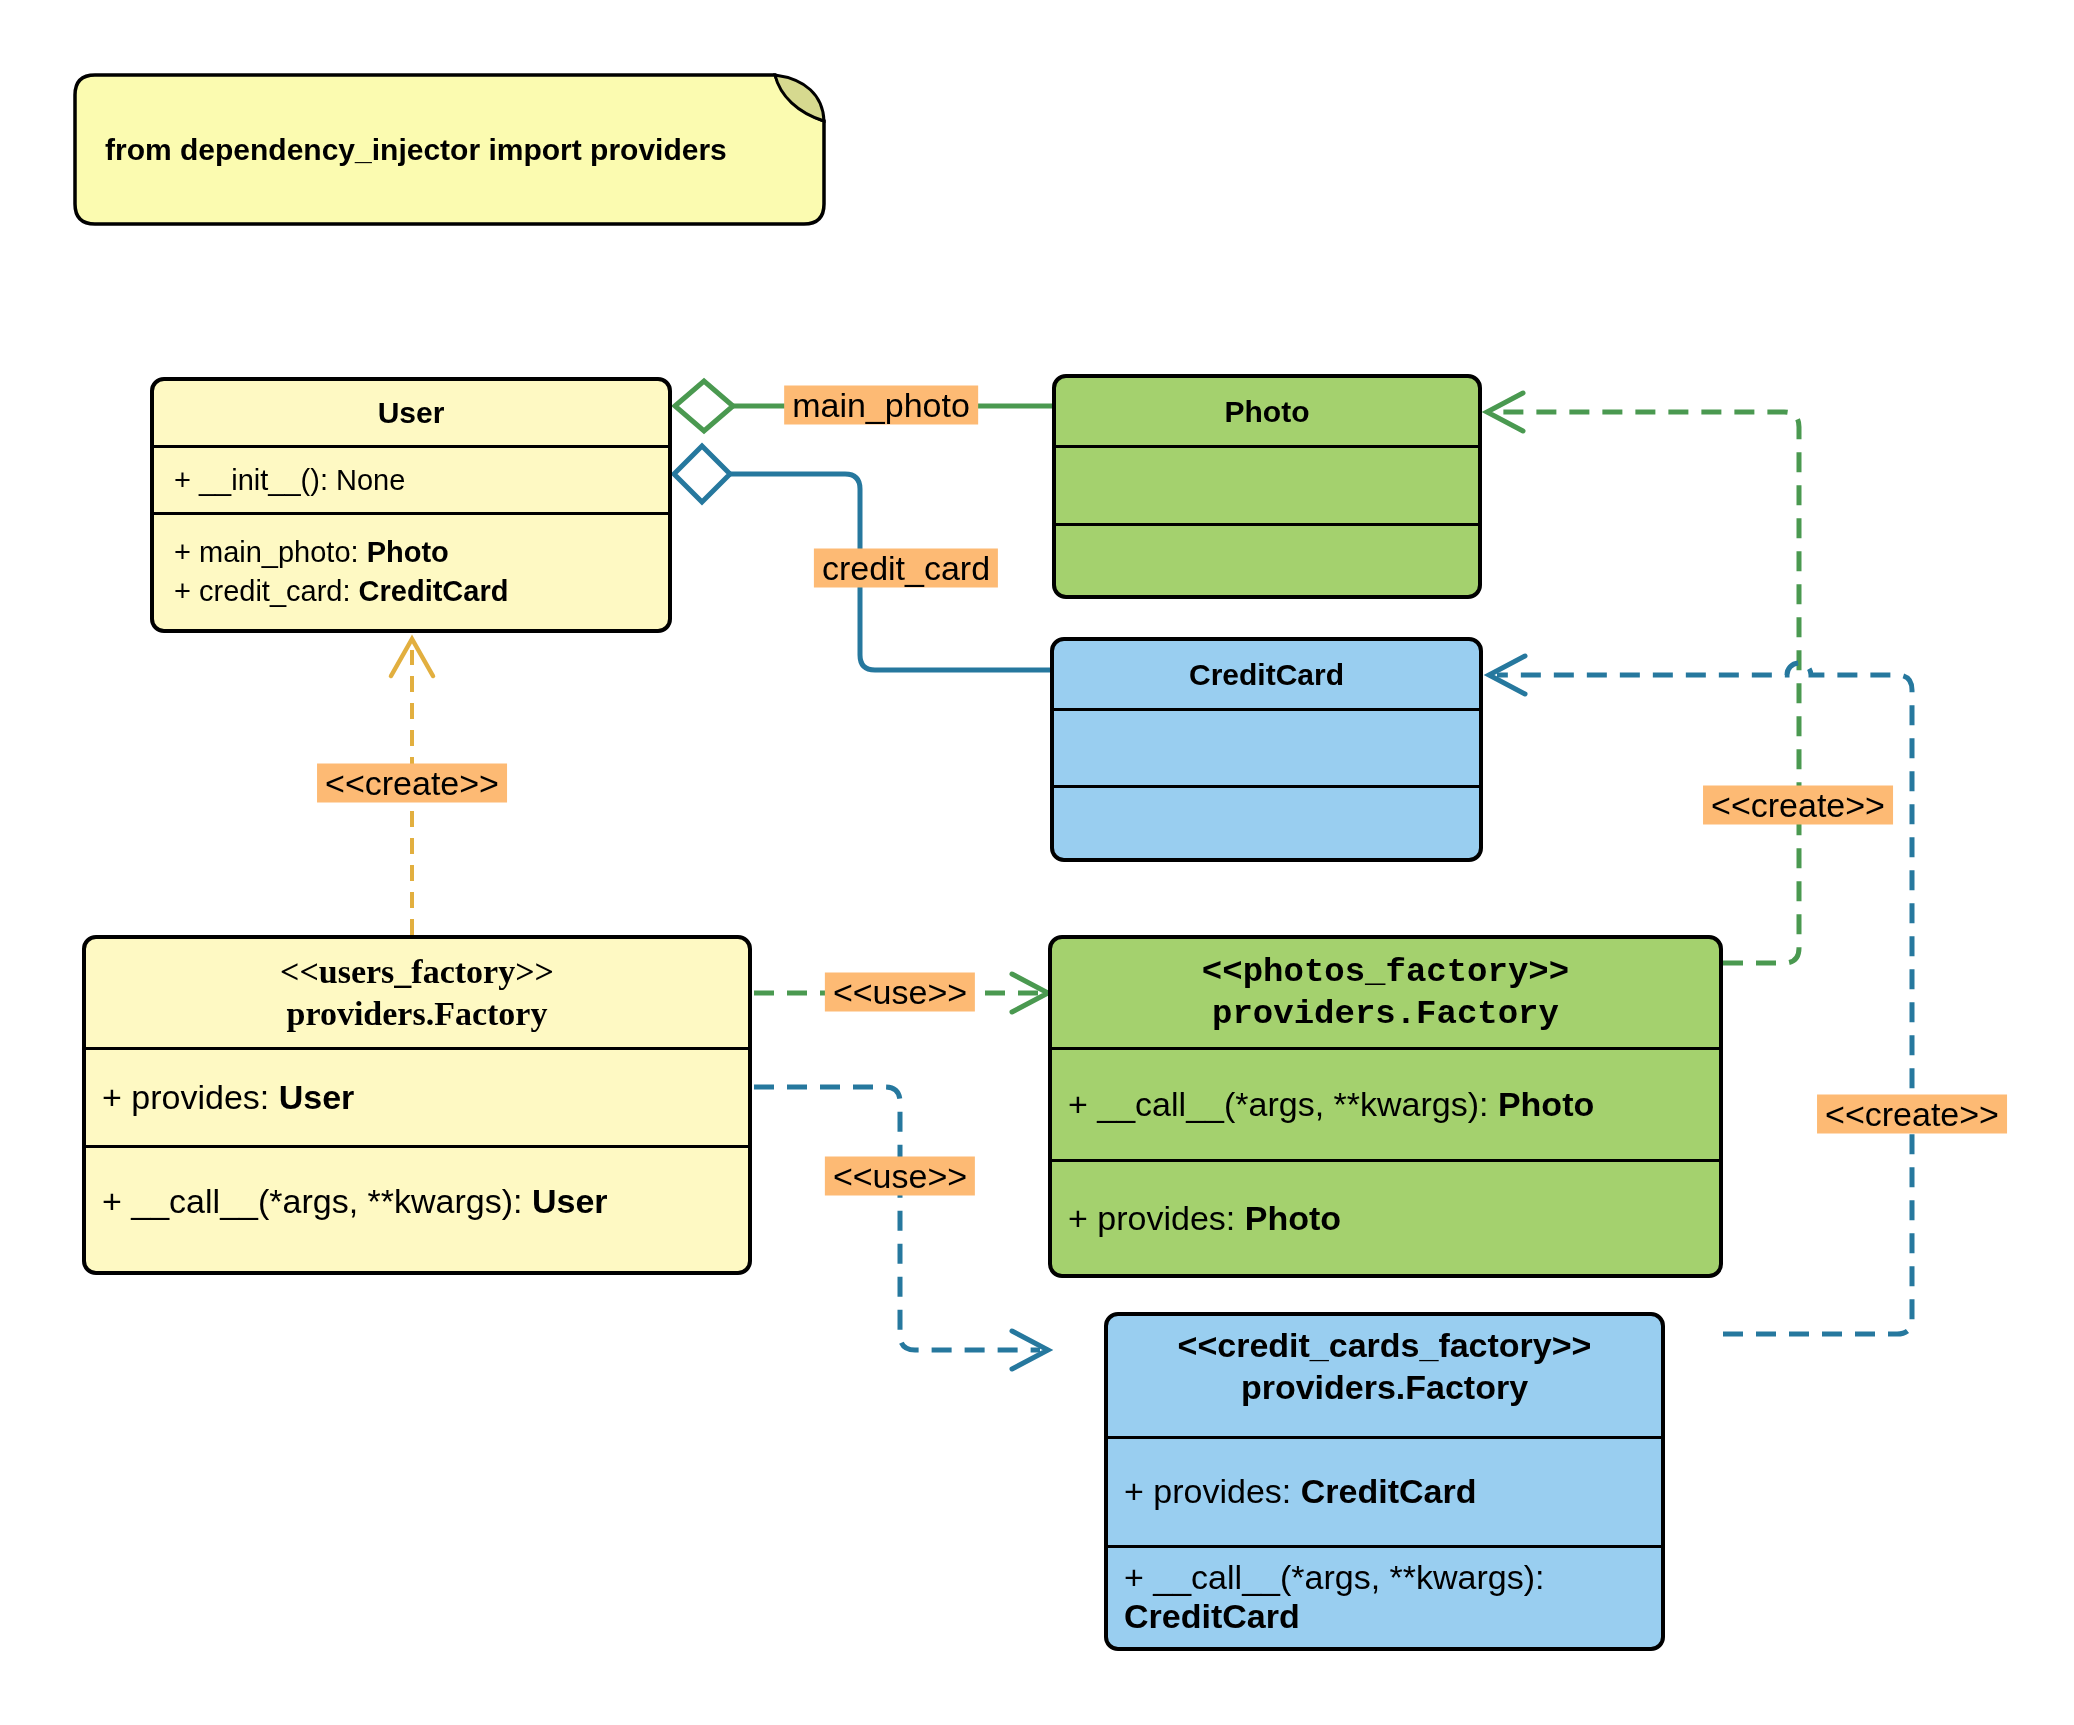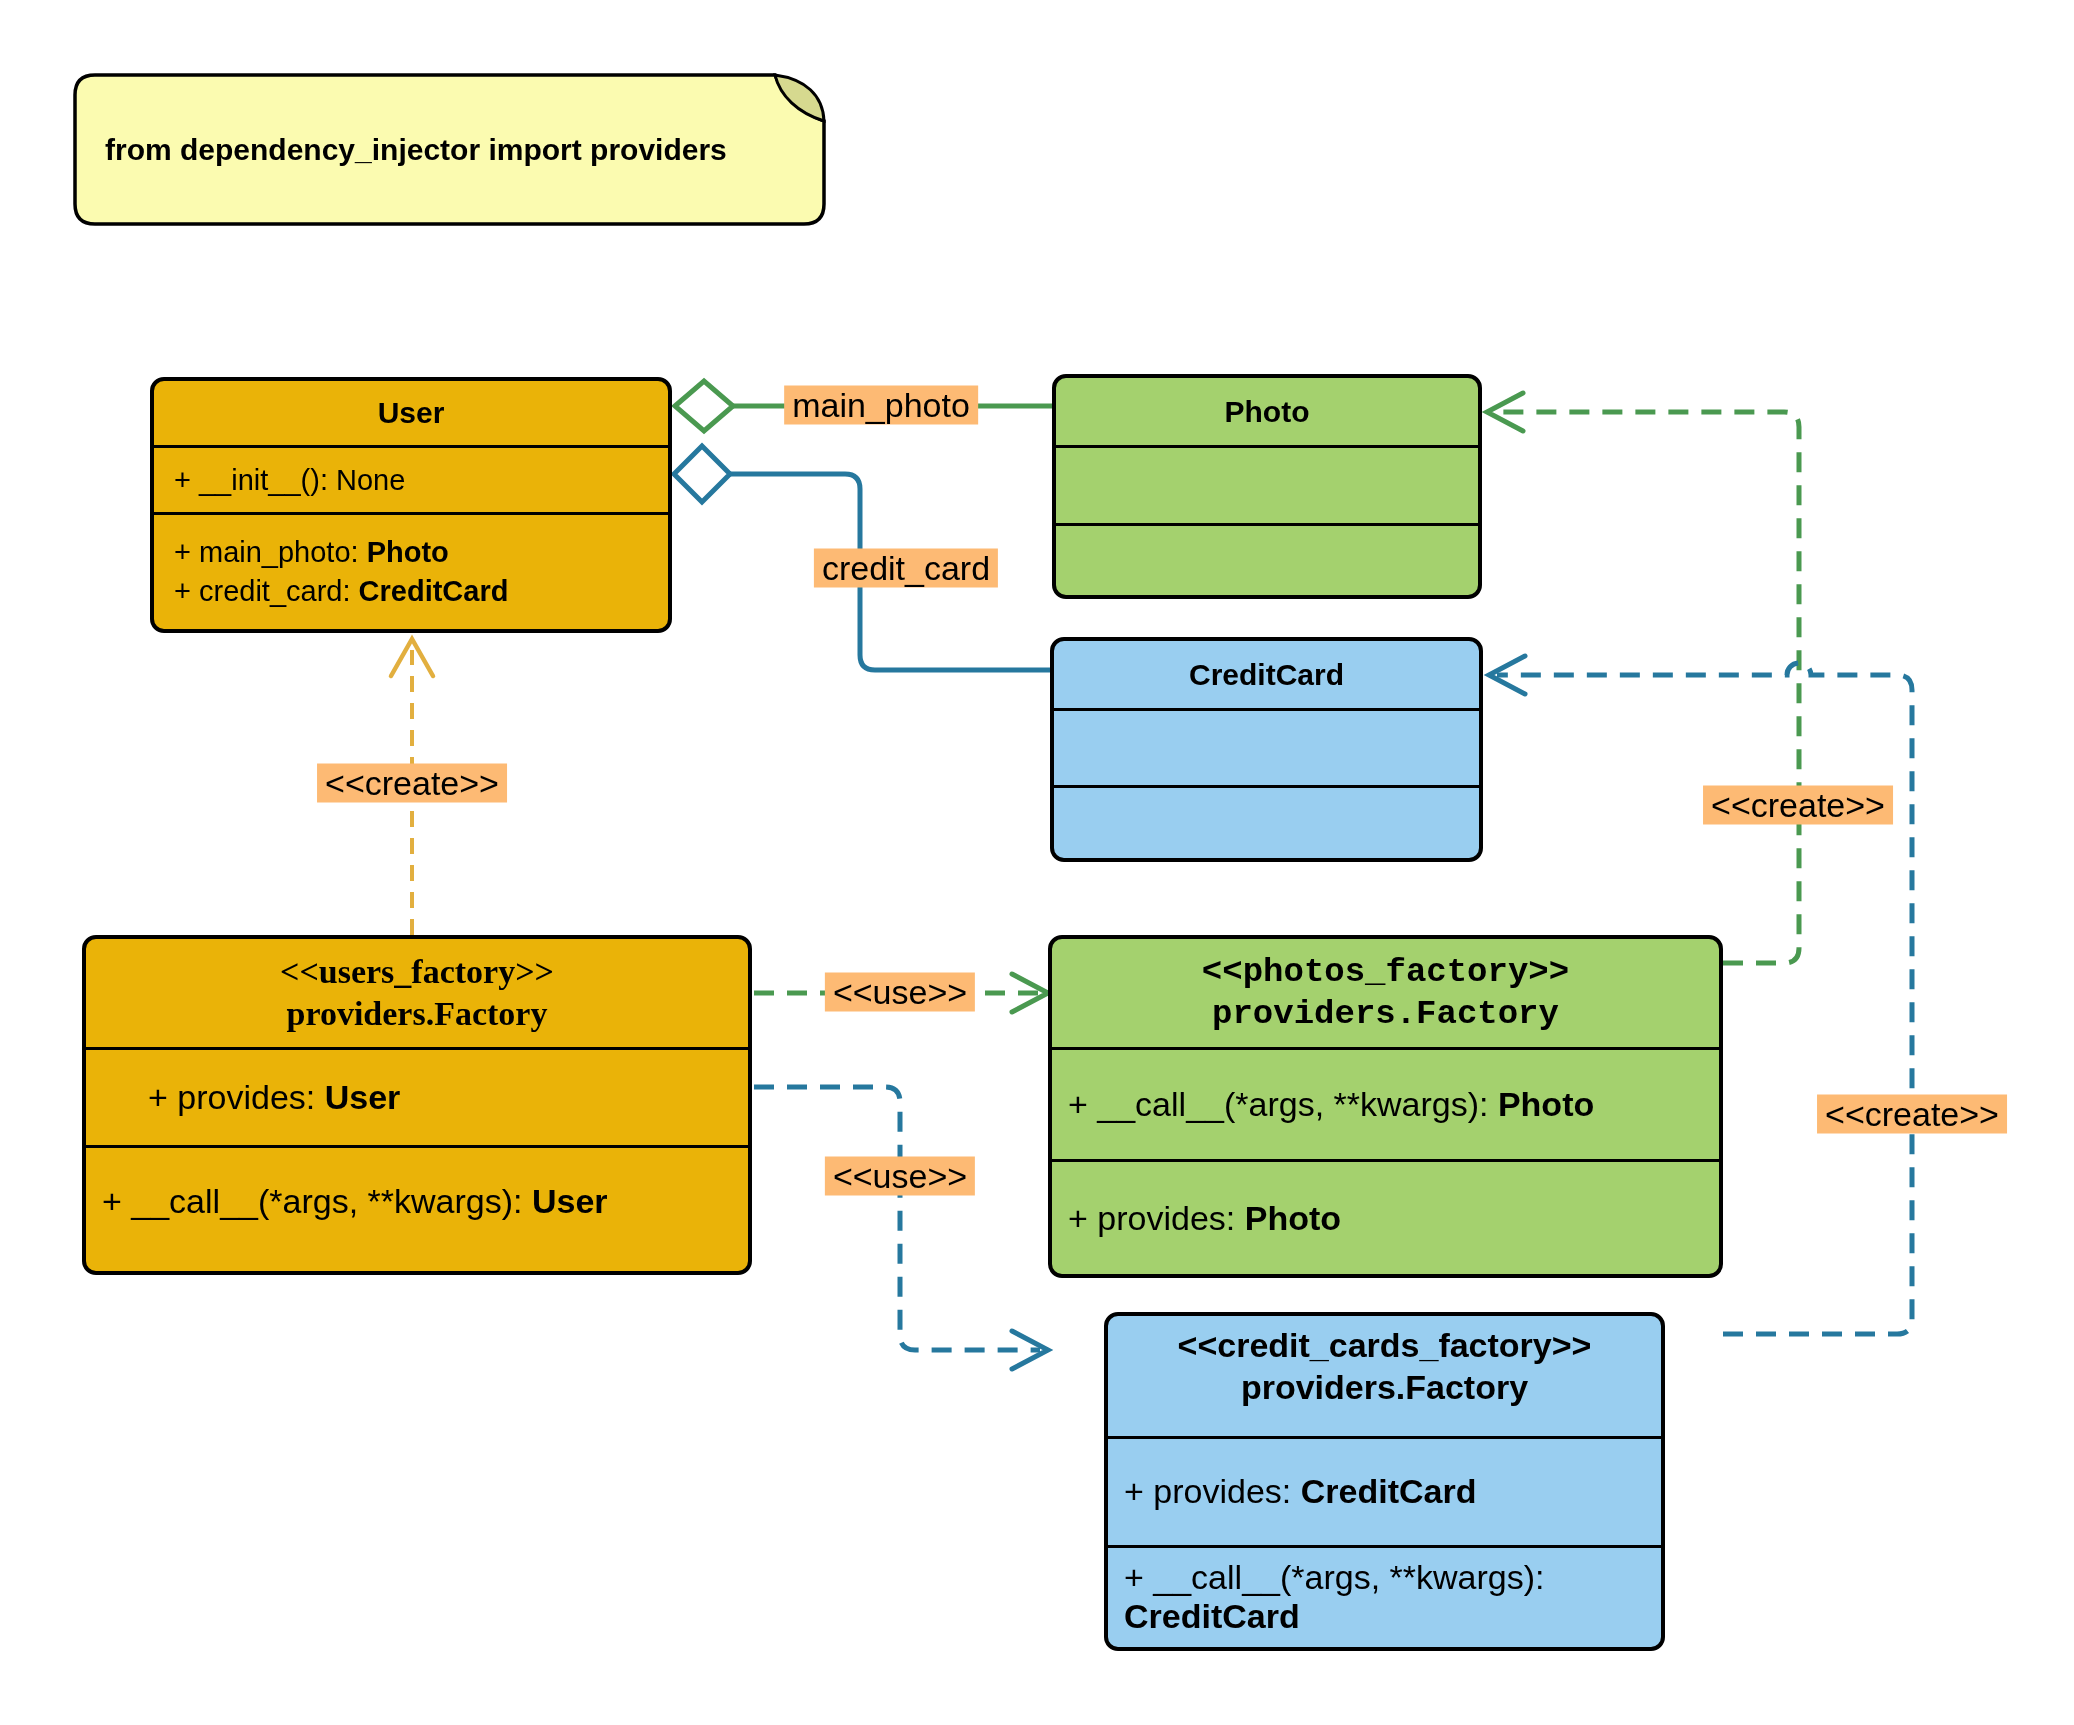--- a/index.html
+++ b/index.html
@@ -12,21 +12,21 @@
   }
   svg.wires{position:absolute;left:0;top:0;z-index:1;}
 
   
   .box{
     position:absolute;box-sizing:border-box;z-index:2;
     border:4px solid #000;border-radius:14px;
     display:flex;flex-direction:column;
     color:#000;
   }
-  .fill-yellow{background:#eab308;}
+  .fill-yellow{background:#fef9c3;}
   .fill-green{background:#A4D16E;}
   .fill-blue{background:#99CEF0;}
   .comp{
     box-sizing:border-box;display:flex;flex-direction:column;
     justify-content:center;
   }
   .comp + .comp{border-top:3px solid #000;}
   .comp.center{align-items:center;text-align:center;}
   .ttl{font-weight:bold;}
   .small-box .ttl{font-size:30px;}
@@ -134,21 +134,21 @@
     <div class="comp center ttl" style="height:67px;">CreditCard</div>
     <div class="comp" style="height:77px;"></div>
     <div class="comp" style="height:73px;"></div>
   </div>
 
   <div class="box fill-yellow factory" style="left:82px;top:935px;width:670px;height:340px;">
     <div class="comp center" style="height:108px;font-family:Liberation Serif, serif;">
       <div class="ttl">&lt;&lt;users_factory&gt;&gt;</div>
       <div class="ttl">providers.Factory</div>
     </div>
-    <div class="comp" style="height:98px;padding-left:46px;">
+    <div class="comp" style="height:98px;">
       <div class="line"><span>+ provides: </span><span class="b">User</span></div>
     </div>
     <div class="comp" style="height:109px;">
       <div class="line"><span>+ __call__(*args, **kwargs): </span><span class="b">User</span></div>
     </div>
   </div>
 
   <div class="box fill-green factory" style="left:1048px;top:935px;width:675px;height:343px;">
     <div class="comp center" style="height:108px;font-family:Liberation Mono, monospace;">
       <div class="ttl">&lt;&lt;photos_factory&gt;&gt;</div>

